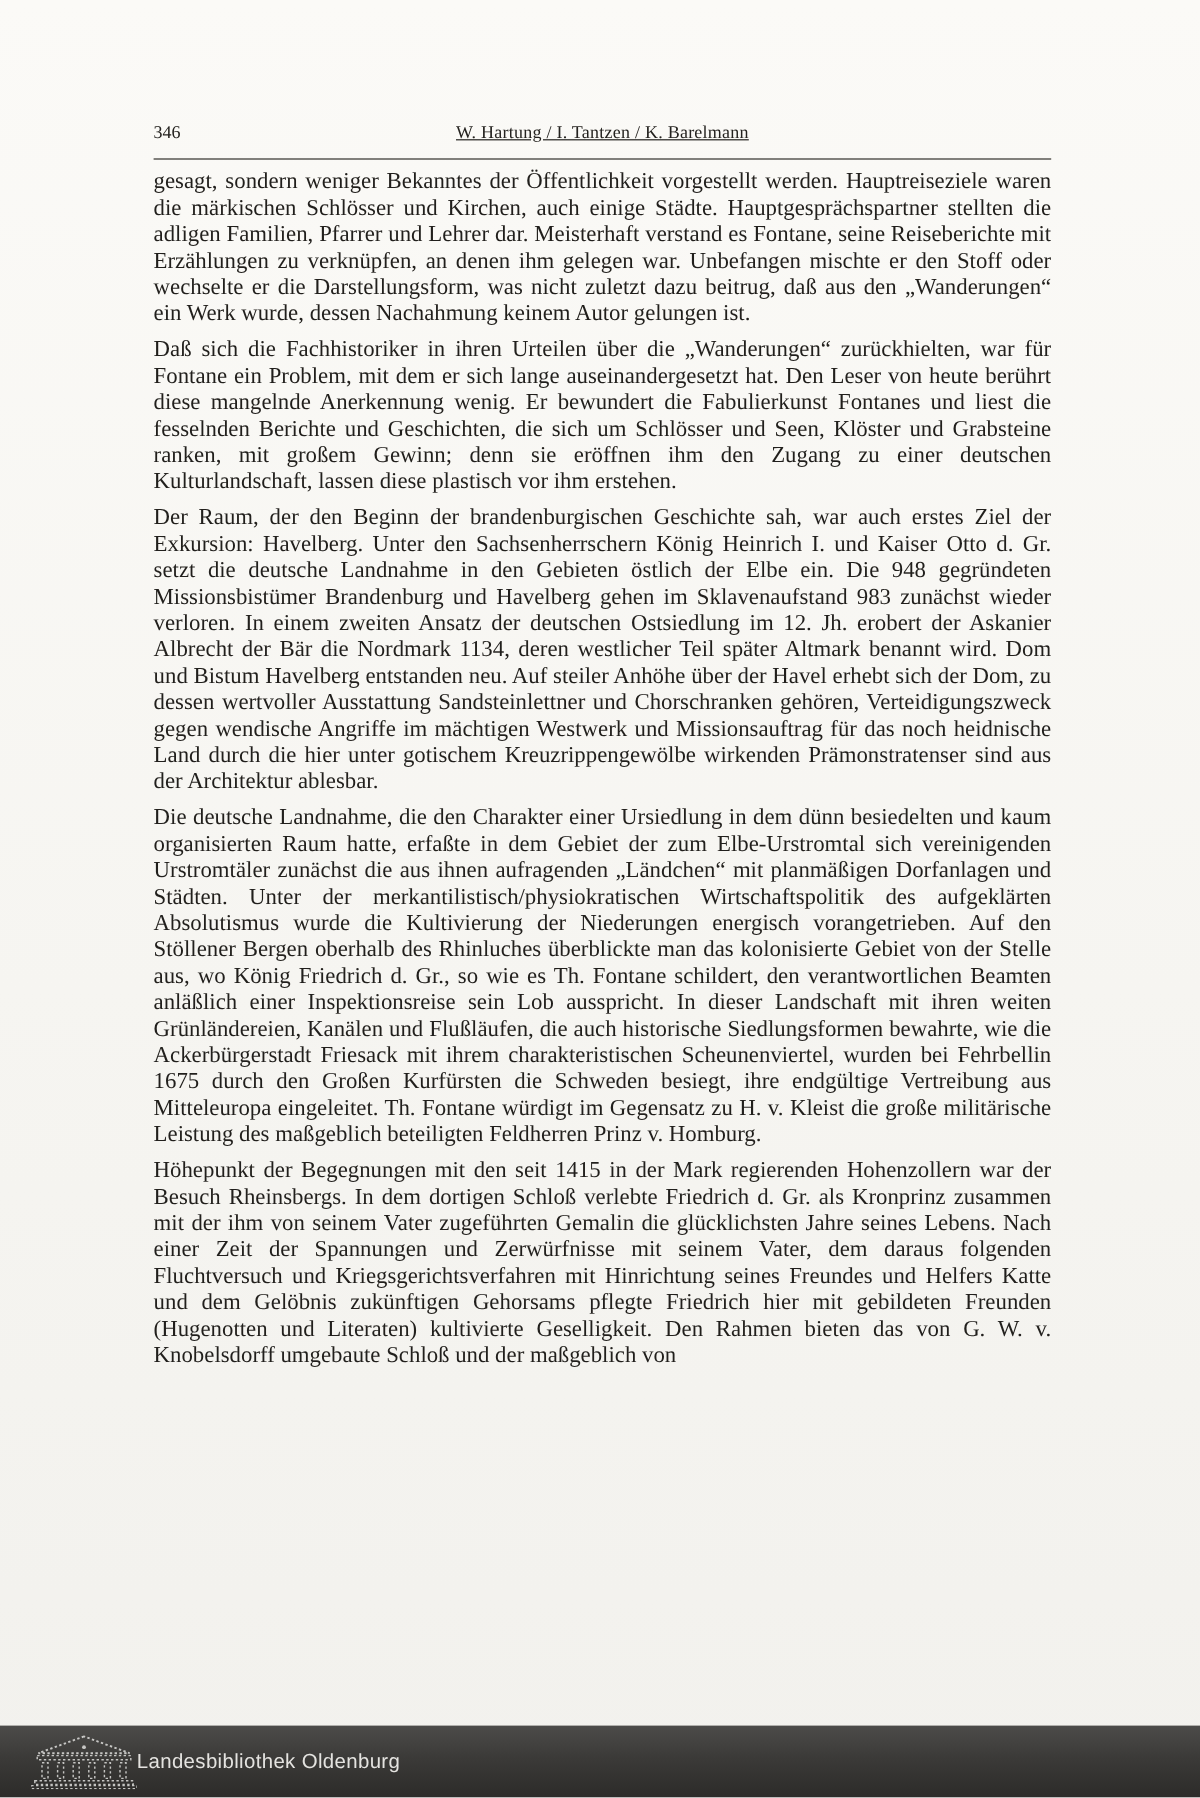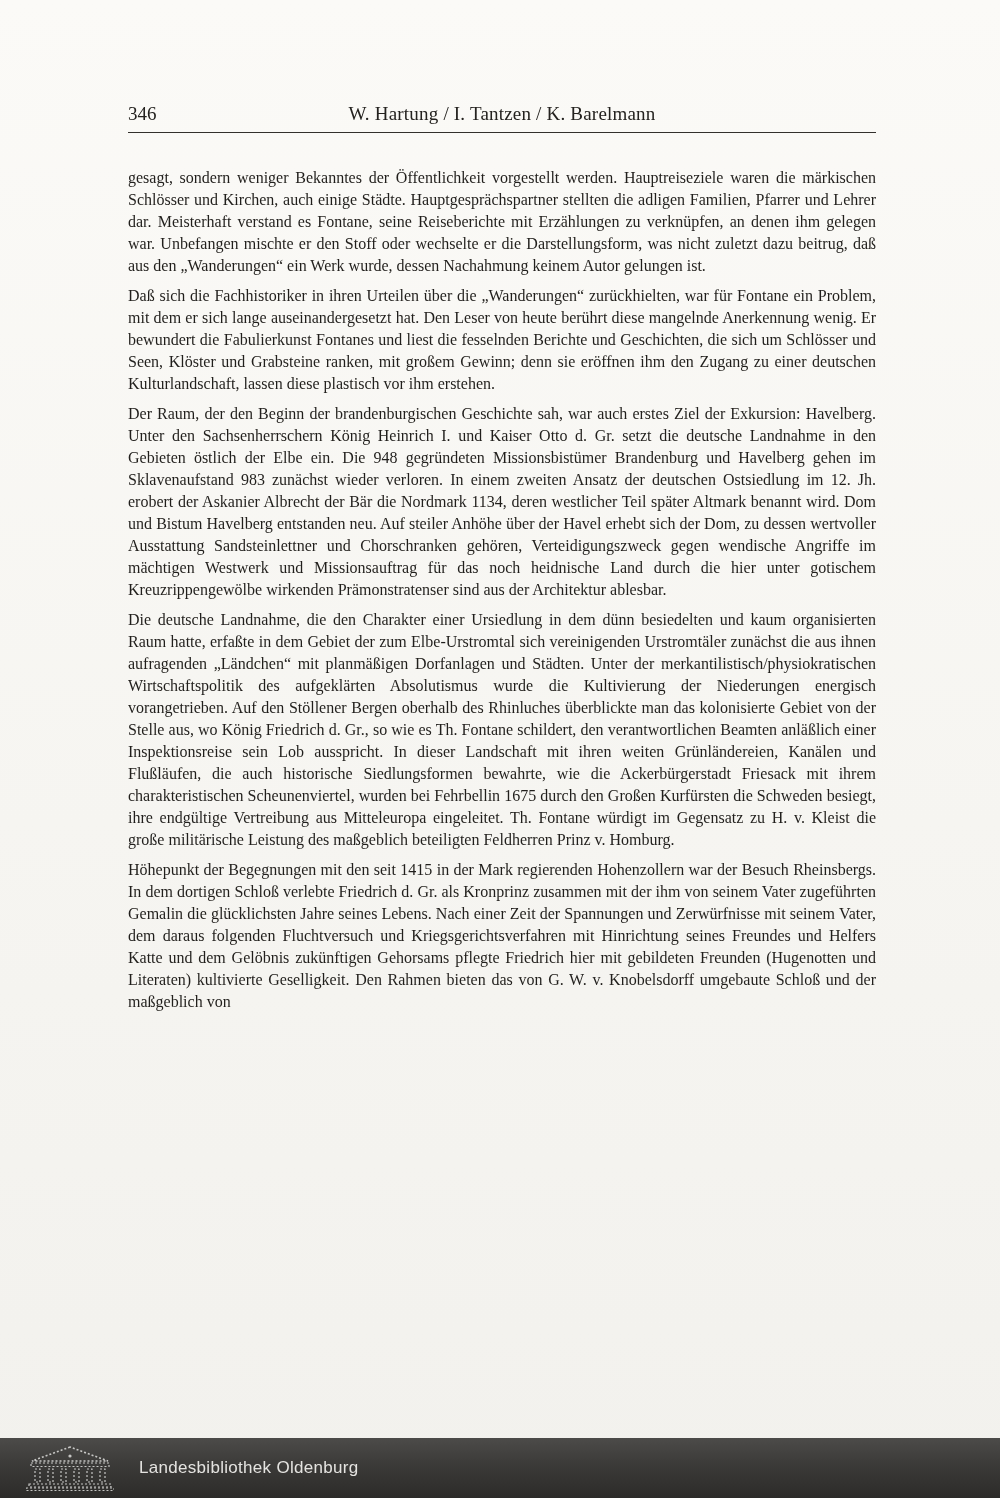--- a/index.html
+++ b/index.html
@@ -18,39 +18,40 @@
   }
   .content {
     position: absolute;
     left: 128px;
     top: 103px;
     width: 748px;
   }
   .header {
     position: relative;
     height: 26px;
-    font-size: 19px;
+    font-size: 15px;
     color: #24221f;
   }
   .page-num {
     position: absolute;
     left: 0;
     top: 0;
   }
   .header-title {
     text-align: center;
     letter-spacing: 0.2px;
+    text-decoration: underline;
   }
   .rule {
     border-bottom: 1.6px solid #33302c;
     margin-top: 3px;
   }
   .body-text {
-    margin-top: 34px;
-    font-size: 16px;
+    margin-top: 8px;
+    font-size: 19px;
     line-height: 22px;
     text-align: justify;
     color: #211f1c;
   }
   .body-text p {
     margin: 0 0 8px 0;
     hyphens: auto;
     -webkit-hyphens: auto;
   }
   .footer-band {
@@ -63,21 +64,21 @@
     display: flex;
     align-items: center;
   }
   .logo {
     margin-left: 26px;
     display: inline-flex;
     align-items: center;
     opacity: 0.85;
   }
   .footer-label {
-    margin-left: 25px;
+    margin-left: 0;
     color: #e4e3e0;
     font-family: "Liberation Sans", sans-serif;
     font-size: 17px;
     letter-spacing: 0.3px;
   }
 </style>
 </head>
 <body>
 
 <div class="page">

